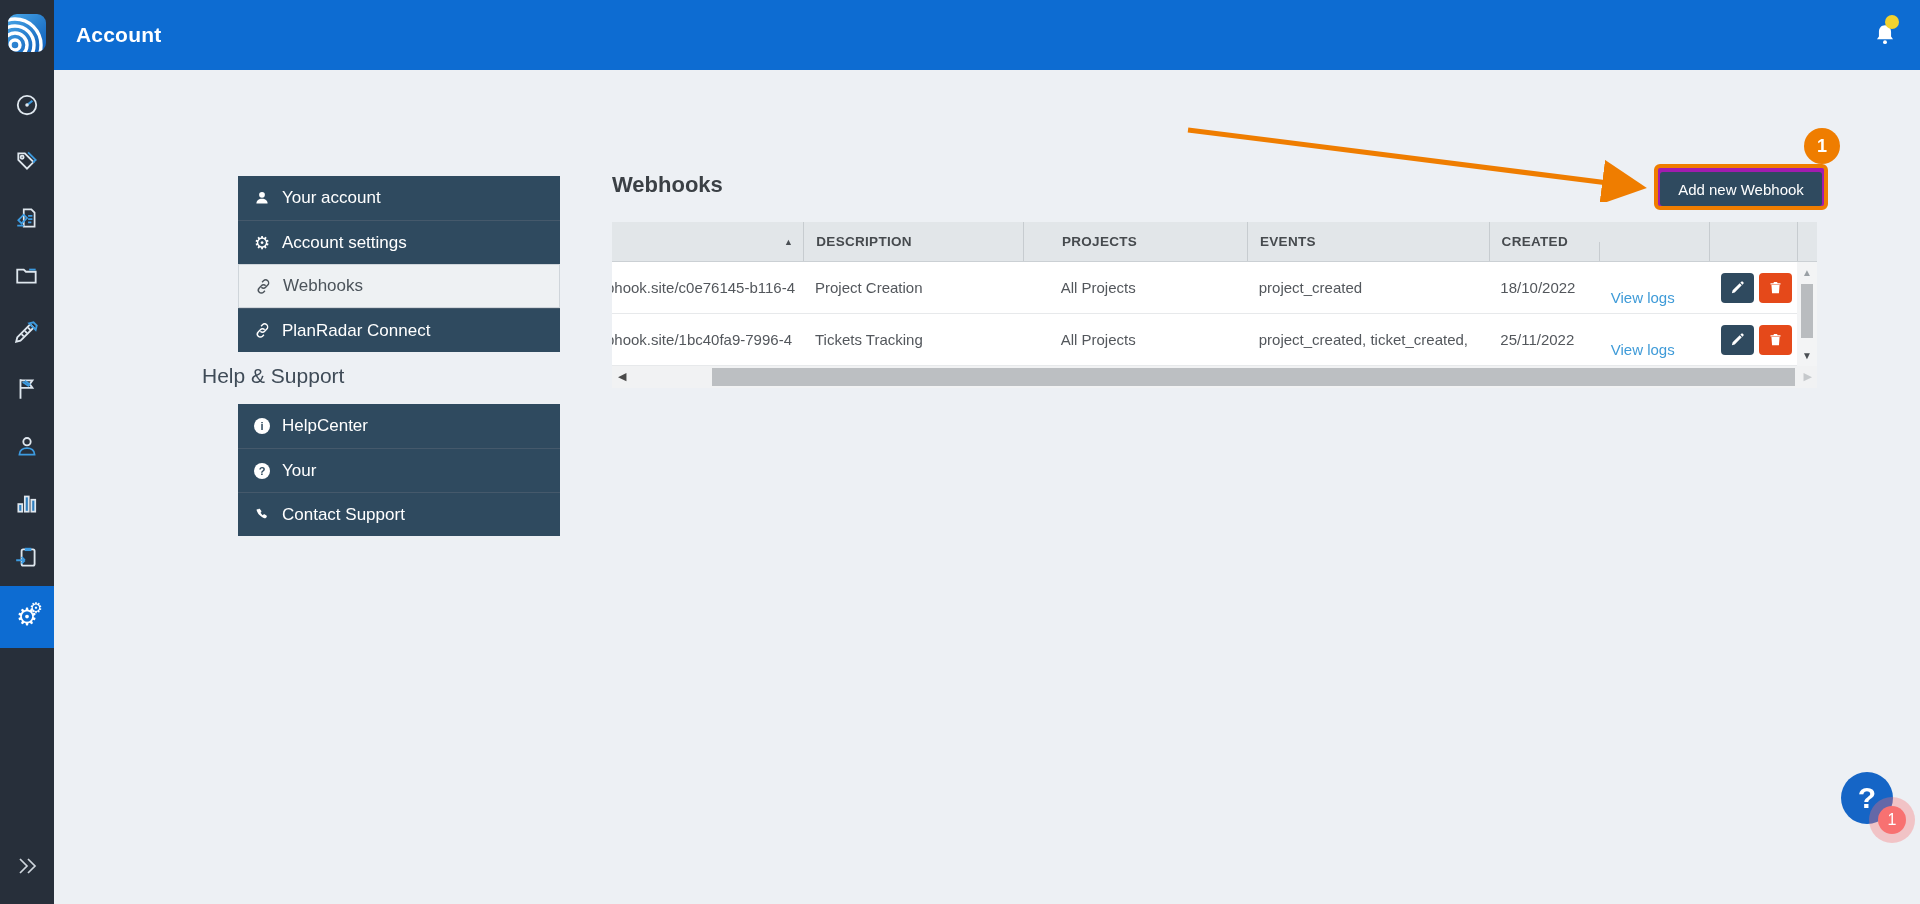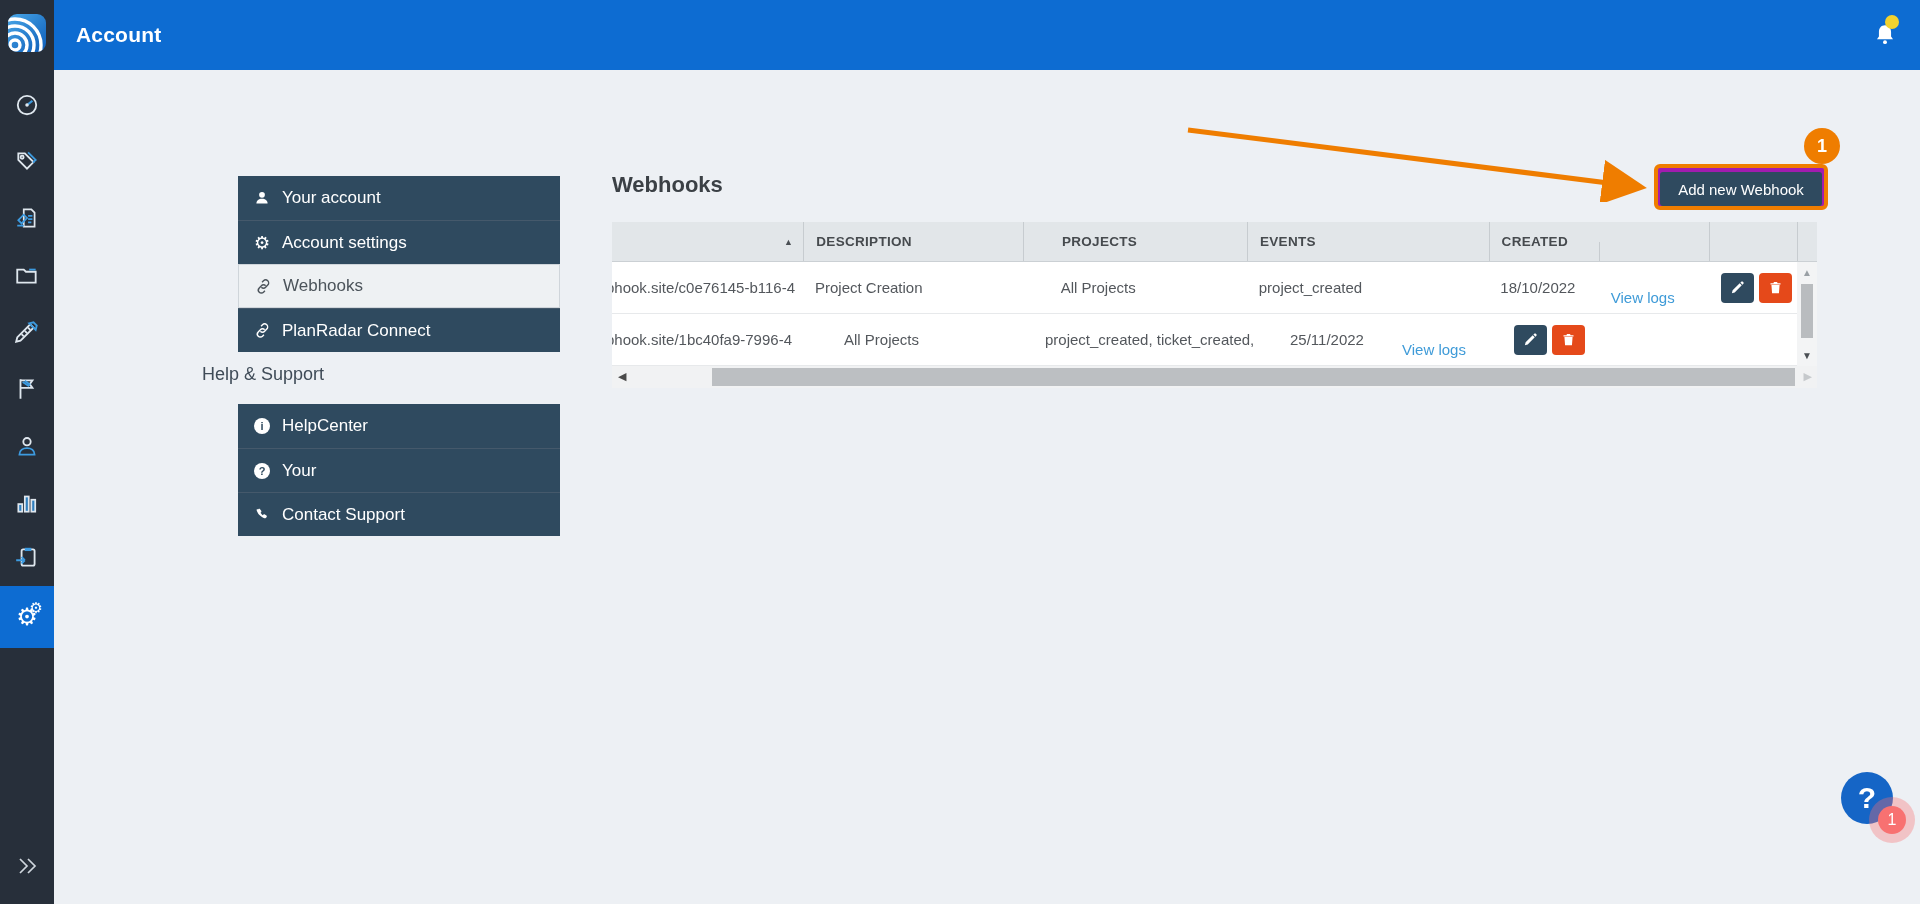--- a/index.html
+++ b/index.html
@@ -22,21 +22,21 @@
   .bell { position:absolute; left:1818px; top:22px; width:26px; height:26px; cursor:pointer; }
   .bell-dot { position:absolute; left:1831px; top:15px; width:14px; height:14px; border-radius:50%; background:#f2d22e; }
 
   
   .nav-panel { position:absolute; left:202px; width:358px;padding-left:36px; }
   .nav-item { height:44px; background:#2f4a5f; color:#fff; display:flex; align-items:center; gap:10px; padding:0 14px; font-size:17px; cursor:pointer; }
   .nav-item + .nav-item { border-top:1px solid #45596b; }
   .nav-item.active { background:#eef1f3; color:#4c545b; border:1px solid #cfd5da; }
   .nav-icon { width:20px; display:flex; align-items:center; justify-content:center; flex:0 0 20px; }
   .cg { width:16px; height:16px; border-radius:50%; background:#fff; color:#2f4a5f; font-weight:bold; font-size:11px; display:flex; align-items:center; justify-content:center; }
-  .nav-heading { position:absolute; left:202px; top:364px; font-size:18px; color:#3f4b57; }
+  .nav-heading { position:absolute; left:202px; top:364px; font-size:21px; color:#3f4b57; }
   .gear-glyph { color:#fff; font-size:18px; line-height:1; }
 
   
   .page-title { position:absolute; left:612px; top:172px; font-size:22px; font-weight:bold; color:#3b4045; }
 
   
   .annot-box { position:absolute; left:1654px; top:164px; width:174px; height:46px; background:#a21caf; border:4px solid #ef7d00; border-radius:6px; display:flex; align-items:flex-end; justify-content:center; z-index:6; }
   .add-btn { width:162px; height:34px; background:#2f4a5f; color:#fff; border:none; border-radius:3px; font-size:15px; font-family:"Liberation Sans",sans-serif; cursor:pointer; }
   .annot-badge { position:absolute; left:1804px; top:128px; width:36px; height:36px; border-radius:50%; background:#ef7d00; color:#fff; font-size:18px; font-weight:bold; display:flex; align-items:center; justify-content:center; z-index:7; }
   .annot-arrow { position:absolute; left:1180px; top:116px; z-index:6; pointer-events:none; }
@@ -298,20 +298,21 @@
               <svg width="15" height="15" viewBox="0 0 24 24" fill="#fff">
                   <path d="M9.5 3h5l.8 2H20v2H4V5h4.7zM5.5 8h13l-1 13h-11z"></path>
                 </svg>
             </button>
           </div>
         </div>
         <div class="row">
           <div class="td td-url c-url">
               <span>bhook.site/1bc40fa9-7996-4</span>
             </div>
+          <div class="td c-desc">Tickets Tracking</div>
           <div class="td c-proj">All Projects</div>
           <div class="td c-evt">project_created, ticket_created,</div>
           <div class="td c-created">25/11/2022</div>
           <div class="td c-logs">
               <span class="loglink">View logs</span>
             </div>
           <div class="td c-act">
             <button class="act-btn act-edit">
               <svg width="15" height="15" viewBox="0 0 24 24" fill="#fff">
                   <path d="M3 21l1.2-4.5L15.5 5.2l3.3 3.3L7.5 19.8zM16.6 4.1l1.5-1.5a1.6 1.6 0 0 1 2.3 0l1 1a1.6 1.6 0 0 1 0 2.3l-1.5 1.5z"></path>

